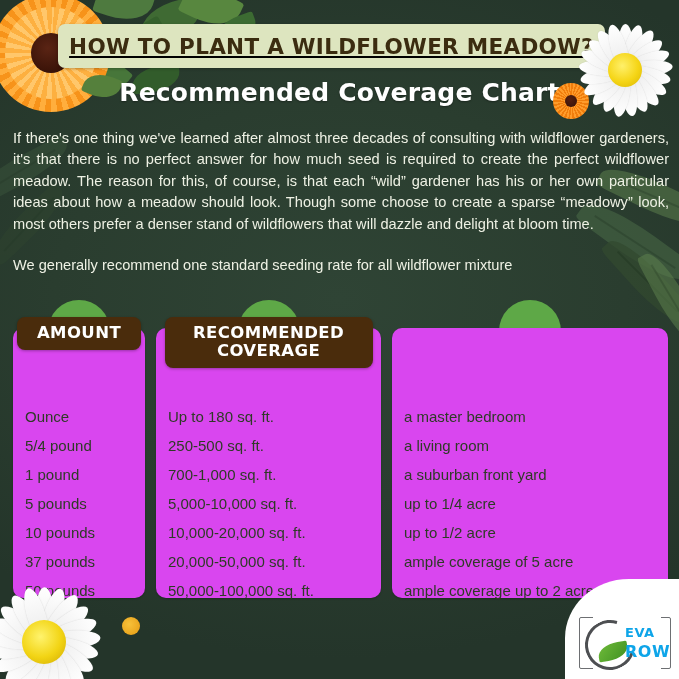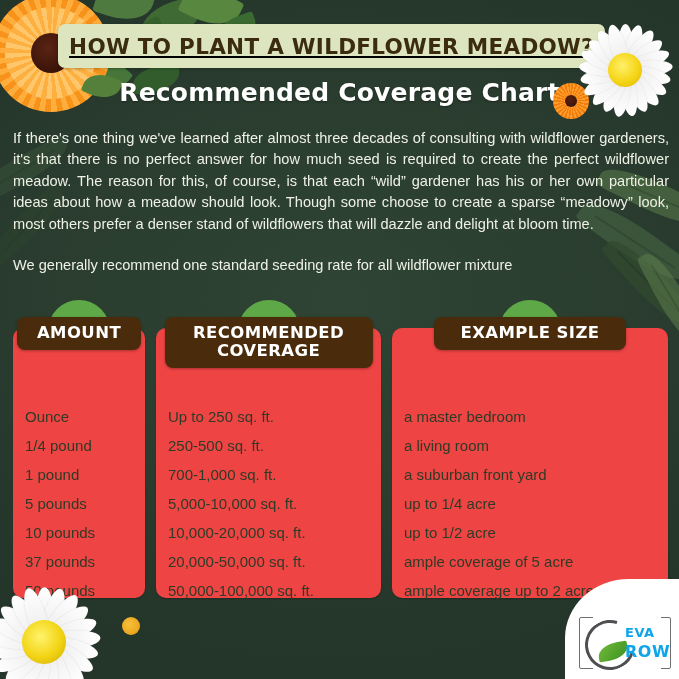--- a/index.html
+++ b/index.html
@@ -127,21 +127,21 @@
   .col.amount   { width: 132px; }
   .col.coverage { width: 225px; }
   .col.example  { width: 276px; }
 
   .panel {
     position: absolute;
     left: 0;
     top: 28px;
     right: 0;
     bottom: 0;
-    background: #ef4444;
+    background: #d946ef;
     border-radius: 10px;
     box-shadow: 0 1px 2px rgba(0,0,0,.22);
   }
   .dome {
     position: absolute;
     top: 0;
     left: 50%;
     transform: translateX(-50%);
     width: 62px;
     height: 40px;
@@ -430,36 +430,36 @@
     <p class="second">We generally recommend one standard seeding rate for all wildflower mixture</p>
   </div>
 
   <div class="columns">
 
     <div class="col amount">
       <div class="dome"></div>
       <div class="panel">
         <div class="cells">
           <div class="cell">Ounce</div>
-          <div class="cell">1/4 pound</div>
+          <div class="cell">5/4 pound</div>
           <div class="cell">1 pound</div>
           <div class="cell">5 pounds</div>
           <div class="cell">10 pounds</div>
           <div class="cell">37 pounds</div>
           <div class="cell">50 pounds</div>
         </div>
       </div>
       <div class="badge">AMOUNT</div>
     </div>
 
     <div class="col coverage">
       <div class="dome"></div>
       <div class="panel">
         <div class="cells">
-          <div class="cell">Up to 250 sq. ft.</div>
+          <div class="cell">Up to 180 sq. ft.</div>
           <div class="cell">250-500 sq. ft.</div>
           <div class="cell">700-1,000 sq. ft.</div>
           <div class="cell">5,000-10,000 sq. ft.</div>
           <div class="cell">10,000-20,000 sq. ft.</div>
           <div class="cell">20,000-50,000 sq. ft.</div>
           <div class="cell">50,000-100,000 sq. ft.</div>
         </div>
       </div>
       <div class="badge">RECOMMENDED
 COVERAGE</div>
@@ -471,21 +471,20 @@
         <div class="cells">
           <div class="cell">a master bedroom</div>
           <div class="cell">a living room</div>
           <div class="cell">a suburban front yard</div>
           <div class="cell">up to 1/4 acre</div>
           <div class="cell">up to 1/2 acre</div>
           <div class="cell">ample coverage of 5 acre</div>
           <div class="cell">ample coverage up to 2 acres</div>
         </div>
       </div>
-      <div class="badge">EXAMPLE SIZE</div>
     </div>
 
   </div>
 
   <div class="flower" id="flower-daisy-bl">
     <div class="daisy-petals" style="position: absolute; inset: 0px;">
         <div class="daisy-petal" style="transform: rotate(0deg) scale(1.19231);"></div>
         <div class="daisy-petal" style="transform: rotate(17.1429deg) scale(1.20551);"></div>
         <div class="daisy-petal" style="transform: rotate(34.2857deg) scale(1.21871);"></div>
         <div class="daisy-petal" style="transform: rotate(51.4286deg) scale(1.19231);"></div>

